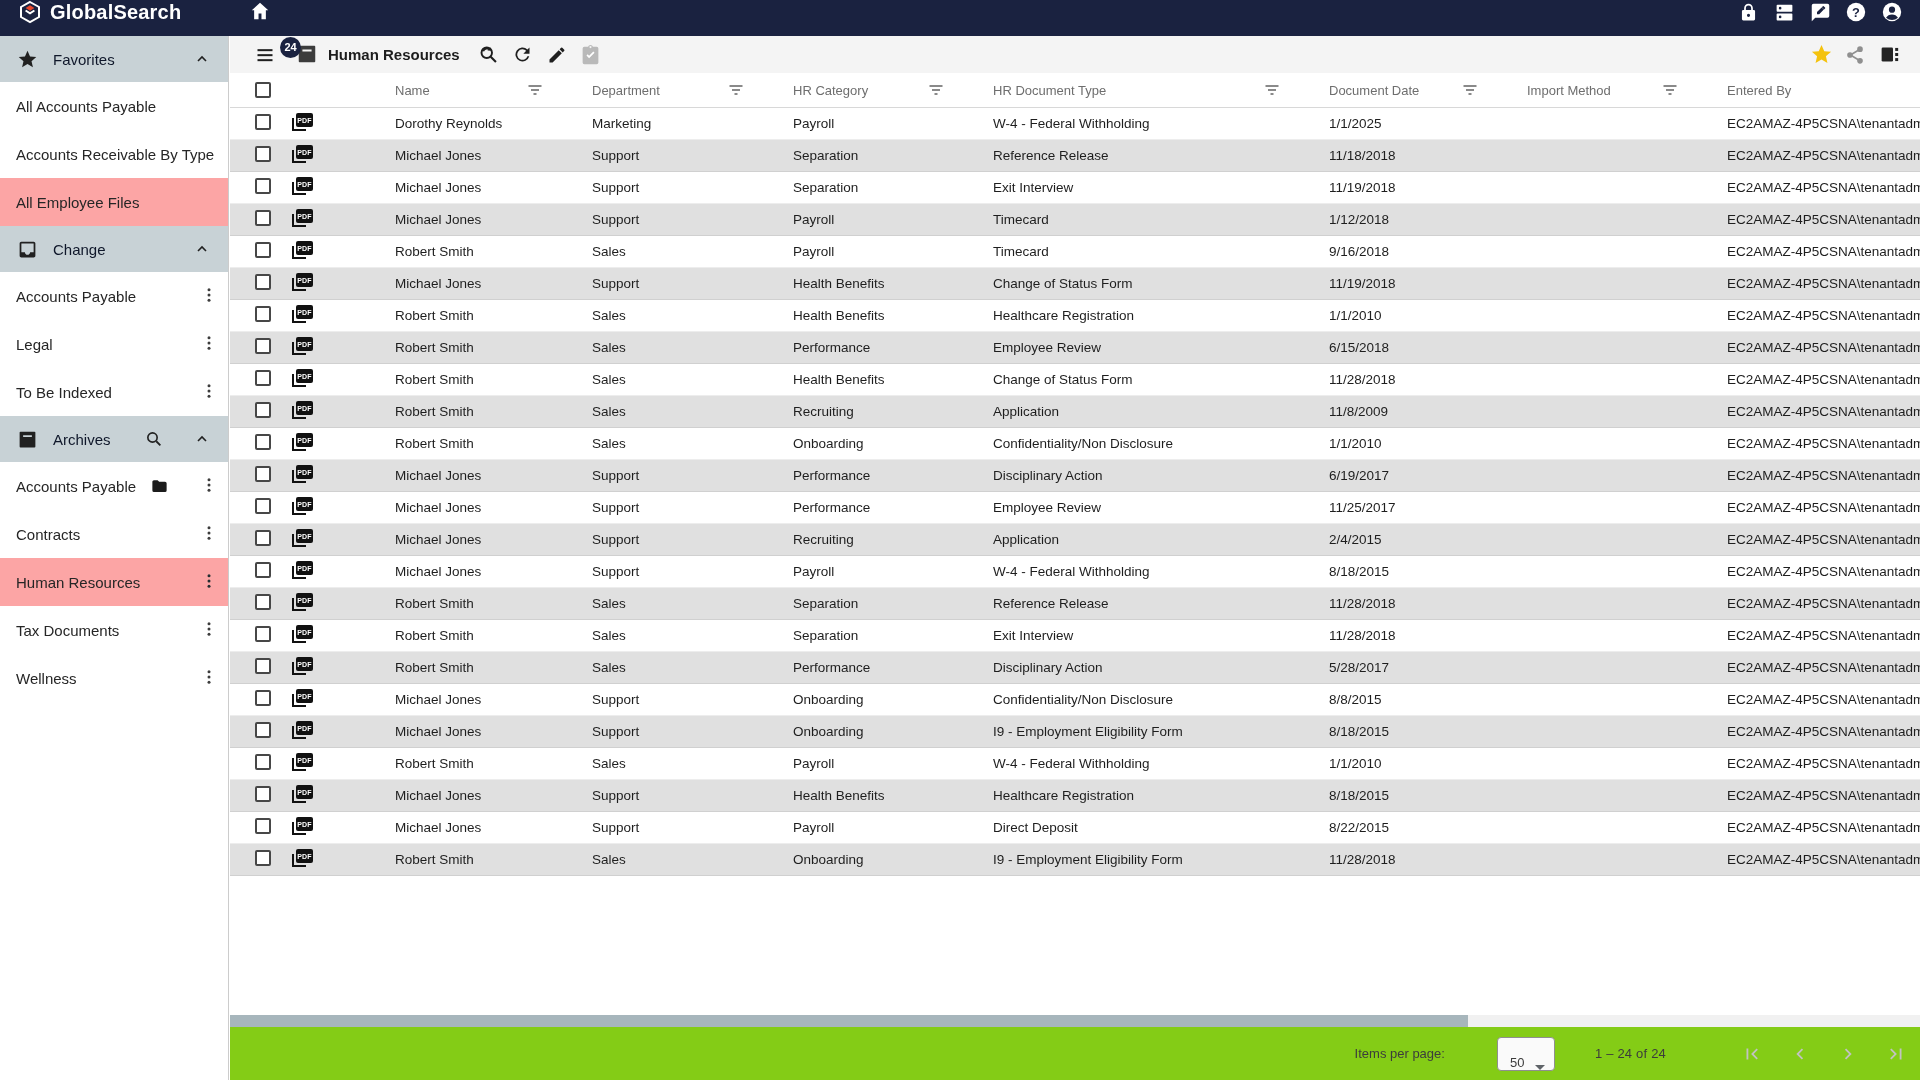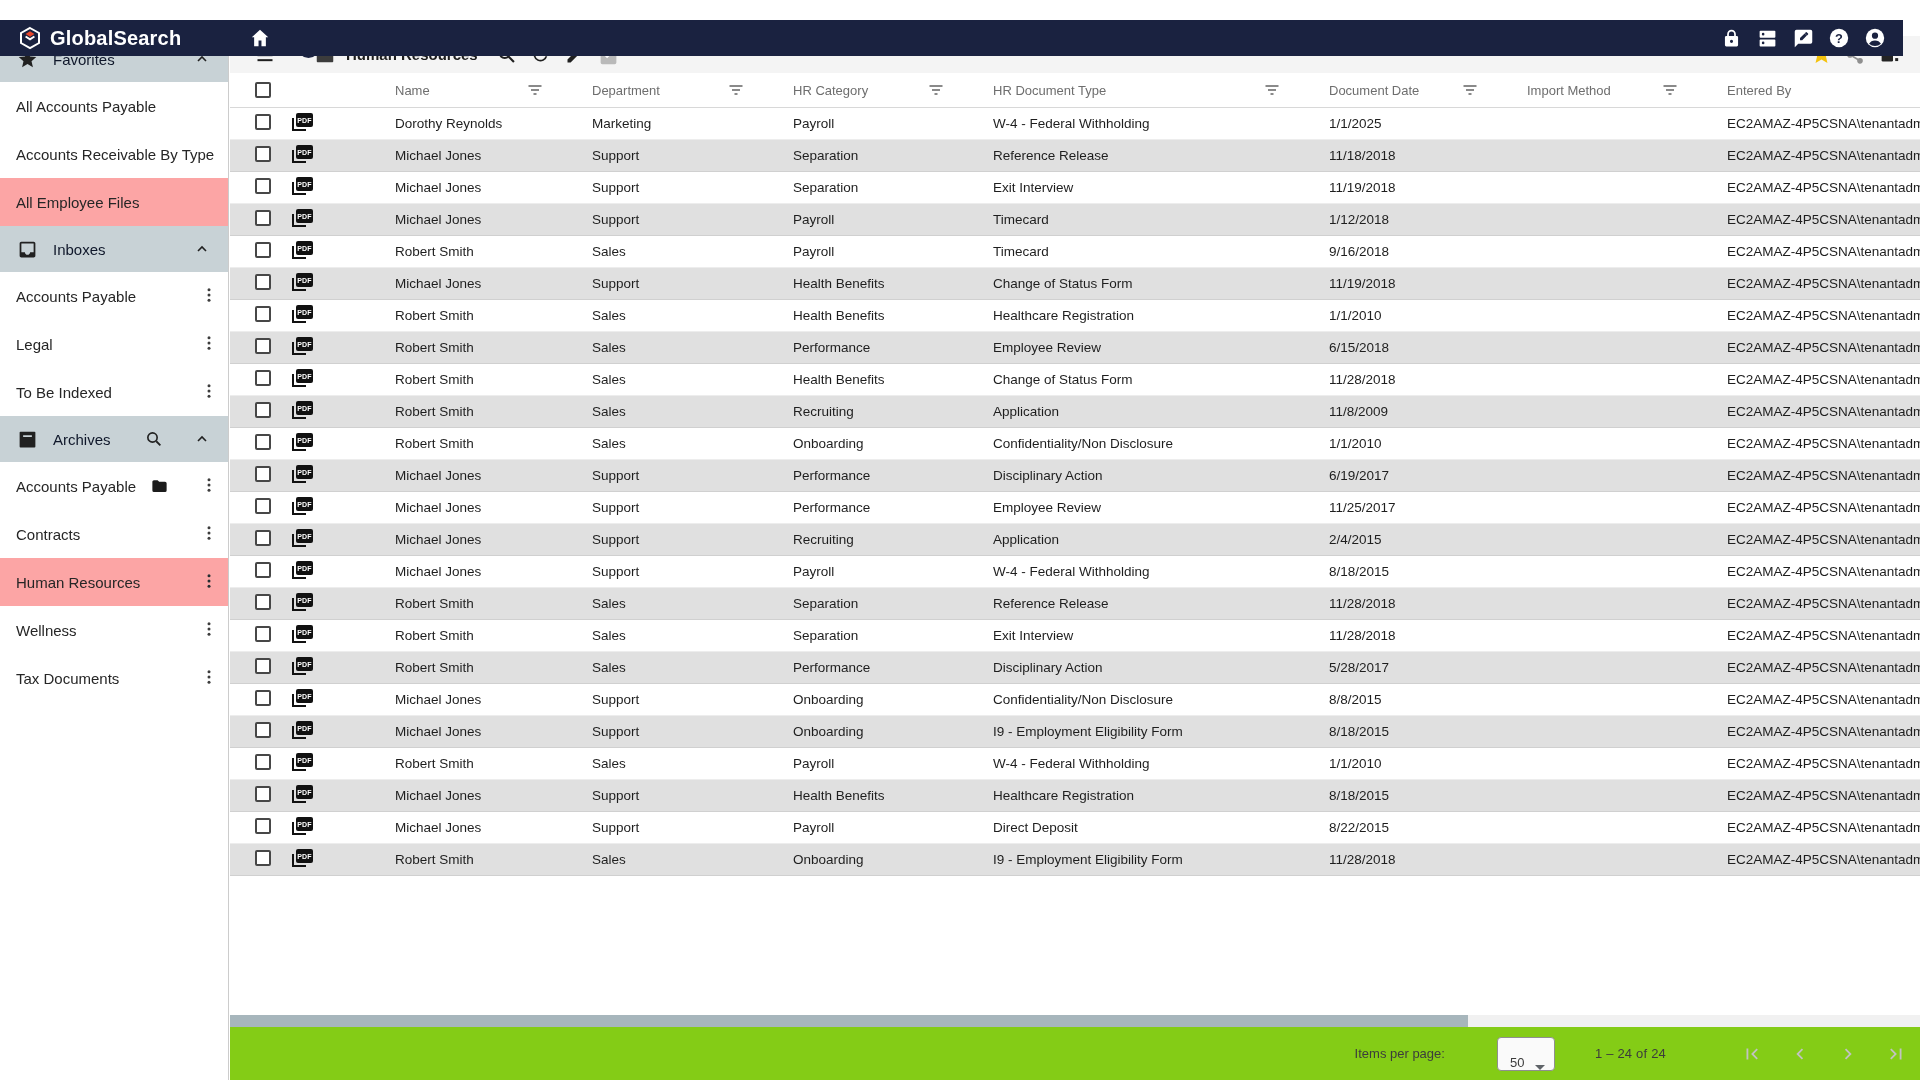--- a/index.html
+++ b/index.html
@@ -1,21 +1,21 @@
 <!DOCTYPE html>
 <html><head>
 <meta charset="utf-8">
 <style>
   * { margin:0; padding:0; box-sizing:border-box; }
   html,body { width:1920px; height:1080px; overflow:hidden; background:#fff;
     font-family:"Liberation Sans", sans-serif; color:#212121; }
 
   
-  .topbar { position:absolute; top:0; left:0; right:17px; height:36px; background:#1a2240;
-    display:flex; align-items:center; z-index:30;margin-top:20px; }
+  .topbar { position:absolute; top:0; left:0; right:0; height:36px; background:#1a2240;
+    display:flex; align-items:flex-start; z-index:30; }
   .brand { width:229px; display:flex; align-items:center; padding-left:18px; gap:8px; }
   .brand-name { color:#fff; font-size:20px; font-weight:700; letter-spacing:.2px; }
   .home-btn { margin-left:20px; display:flex; align-items:center; cursor:pointer; }
   .topbar-right { margin-left:auto; display:flex; align-items:center; gap:12px; padding-right:16px; }
   .tb-icon { width:24px; height:24px; display:flex; align-items:center; justify-content:center; cursor:pointer; }
 
   
   .sidebar { position:absolute; top:36px; left:0; width:229px; bottom:0; background:#fff;
     border-right:1px solid #ccc; z-index:20; }
   .section-header { height:46px; background:#c8d2d6; display:flex; align-items:center;
@@ -29,21 +29,21 @@
     font-size:15px; color:#262626; cursor:pointer; background:#fff; }
   .side-item.selected { background:#fca5a5; }
   .side-item .kebab { margin-left:auto; }
   .side-item .folder { margin-left:14px; display:flex; }
 
   
   .main { position:absolute; top:36px; left:230px; right:0; bottom:0; background:#fff; overflow:hidden; }
 
   .toolbar { height:37px; background:#f4f4f4; display:flex; align-items:center; padding:0 18px 0 22px; }
   .icon-btn { width:26px; height:26px; display:flex; align-items:center; justify-content:center; cursor:pointer; }
-  .badge-box { position:relative; width:34px; height:30px; margin-left:24px; }
+  .badge-box { position:relative; width:34px; height:30px; margin-left:6px; }
   .badge-box .box-ic { position:absolute; right:0; bottom:1px; }
   .badge { position:absolute; left:-4px; top:-3px; width:21px; height:21px; border-radius:50%;
     background:#1a2240; color:#fff; font-size:11px; font-weight:700;
     display:flex; align-items:center; justify-content:center; }
   .tb-title { margin-left:10px; font-size:15px; font-weight:700; color:#1d1d1d; }
   .tb-actions { display:flex; align-items:center; gap:8px; margin-left:16px; }
   .tb-right { margin-left:auto; display:flex; align-items:center; gap:8px; }
 
   
   .grid-cols { display:grid;
@@ -162,21 +162,21 @@
   <div class="side-item selected">
     <span>All Employee Files</span>
   </div>
 
   <div class="section-header">
     <span class="s-icon">
       <svg width="21" height="21" viewBox="0 0 24 24">
           <path d="M19 3H5c-1.1 0-2 .9-2 2v14c0 1.1.9 2 2 2h14c1.1 0 2-.9 2-2V5c0-1.1-.9-2-2-2zm0 12h-4c0 1.66-1.35 3-3 3s-3-1.34-3-3H5V5h14v10z" fill="#212121"></path>
         </svg>
     </span>
-    <span class="s-label">Inboxes</span>
+    <span class="s-label">Change</span>
     <span class="spacer"></span>
     <span class="hdr-btn">
       <svg width="16" height="16" viewBox="0 0 24 24">
           <path d="M6 15l6-6 6 6" fill="none" stroke="#212121" stroke-width="2.4"></path>
         </svg>
     </span>
   </div>
   <div class="side-item">
     <span>Accounts Payable</span>
     <span class="kebab">
@@ -269,33 +269,33 @@
       <svg width="18" height="18" viewBox="0 0 24 24">
           <g fill="#242e31">
             <circle cx="12" cy="5" r="2"></circle>
             <circle cx="12" cy="12" r="2"></circle>
             <circle cx="12" cy="19" r="2"></circle>
           </g>
         </svg>
     </span>
   </div>
   <div class="side-item">
-    <span>Wellness</span>
+    <span>Tax Documents</span>
     <span class="kebab">
       <svg width="18" height="18" viewBox="0 0 24 24">
           <g fill="#3c3c3c">
             <circle cx="12" cy="5" r="2"></circle>
             <circle cx="12" cy="12" r="2"></circle>
             <circle cx="12" cy="19" r="2"></circle>
           </g>
         </svg>
     </span>
   </div>
   <div class="side-item">
-    <span>Tax Documents</span>
+    <span>Wellness</span>
     <span class="kebab">
       <svg width="18" height="18" viewBox="0 0 24 24">
           <g fill="#3c3c3c">
             <circle cx="12" cy="5" r="2"></circle>
             <circle cx="12" cy="12" r="2"></circle>
             <circle cx="12" cy="19" r="2"></circle>
           </g>
         </svg>
     </span>
   </div>

